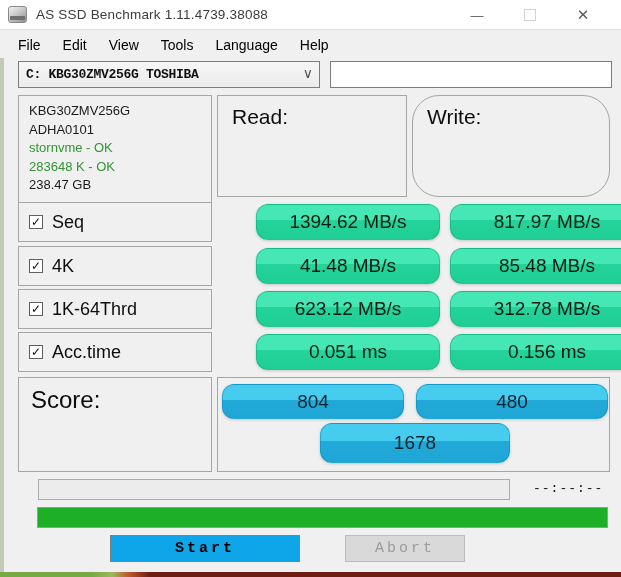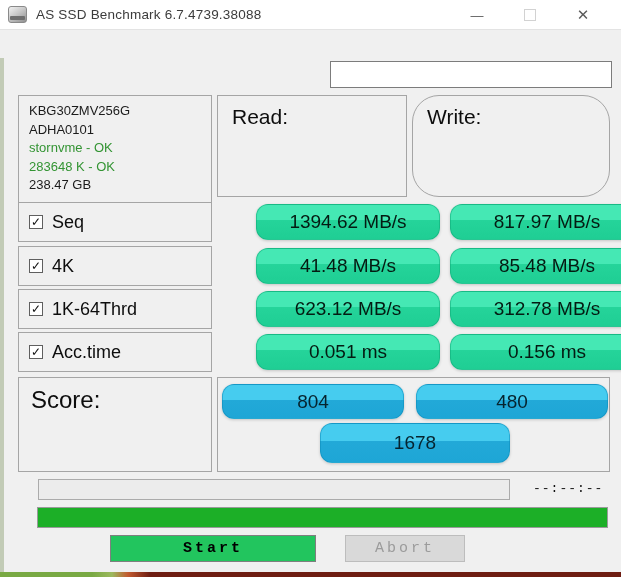--- a/index.html
+++ b/index.html
@@ -61,49 +61,61 @@
   .score-label-cell { left:18px; top:377px; width:194px; height:95px; padding:8px 0 0 12px; font-size:24px; color:#0d0d0d; }
   .score-value-cell { left:217px; top:377px; width:393px; height:95px; }
 
   
   .progressbar { left:38px; top:479px; width:472px; height:21px; background:#ececec; border:1px solid #ababab; }
   .time-text { left:533px; top:481px; width:80px; font-family:"Liberation Mono", monospace; font-size:13px; color:#111; letter-spacing:1px; }
   .greenbar { left:37px; top:507px; width:571px; height:21px; background:#1caf27; border:1px solid #9a9a9a; }
 
   .btn { top:535px; height:27px; display:flex; align-items:center; justify-content:center;
     font-family:"Liberation Mono", monospace; font-size:15px; letter-spacing:3px; }
-  .btn-start { left:110px; width:206px; background:#22c55e; border:1px solid #7f7f7f; color:#000; font-weight:700; }
+  .btn-start { left:110px; width:190px; background:#0ea5e9; border:1px solid #7f7f7f; color:#000; font-weight:700; }
   .btn-abort { left:345px; width:120px; background:#d9d9d9; border:1px solid #bdbdbd; color:#9b9b9b; }
 
   .left-edge { left:0; top:58px; width:4px; height:515px; background:#c2cbb6; }
   .desktop-strip { left:0; top:572px; width:621px; height:5px;
     background:linear-gradient(90deg,#79a943 0px,#79a943 92px,#9cb95e 112px,#c25a2f 128px,#6e1d12 150px,#6e1d12 100%); }
 </style>
 </head>
 <body>
 
 <div id="app">
 
   <div class="abs titlebar">
     <div class="abs drive-ico">
         <div class="band"></div>
       </div>
-    <div class="abs title-text">AS SSD Benchmark 6.7.4739.38088</div>
+    <div class="abs title-text">AS SSD Benchmark 1.11.4739.38088</div>
     <div class="abs winbtn min">
       <span>—</span>
     </div>
     <div class="abs winbtn max">
       <span class="max-shape"></span>
     </div>
     <div class="abs winbtn close">
       <span>✕</span>
     </div>
   </div>
 
+  <div class="abs menubar">
+    <div class="menu-item">File</div>
+    <div class="menu-item">Edit</div>
+    <div class="menu-item">View</div>
+    <div class="menu-item">Tools</div>
+    <div class="menu-item">Language</div>
+    <div class="menu-item">Help</div>
+  </div>
 
+  <div class="abs combobox">
+    <span class="txt">C: KBG30ZMV256G TOSHIBA</span>
+    <span class="chev">∨</span>
+  </div>
   <div class="abs blankbox"></div>
 
   <div class="abs panel info-panel">
     <div class="ln-black">KBG30ZMV256G</div>
     <div class="ln-black">ADHA0101</div>
     <div class="ln-green">stornvme - OK</div>
     <div class="ln-green">283648 K - OK</div>
     <div class="ln-black">238.47 GB</div>
   </div>
 

